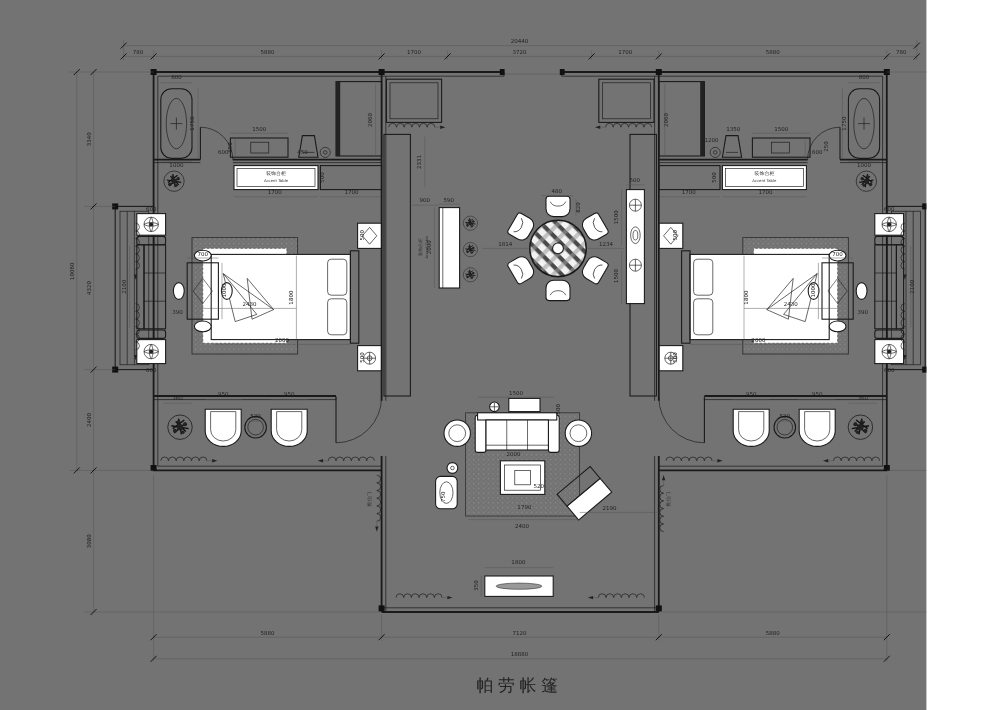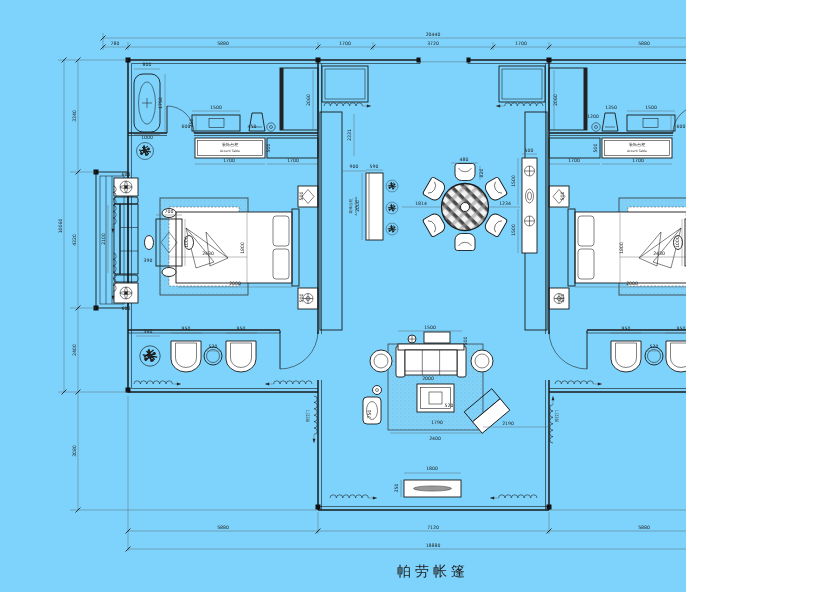--- a/index.html
+++ b/index.html
@@ -1,16 +1,16 @@
 <!DOCTYPE html>
 <html><head>
 <meta charset="utf-8">
 <style>
   html,body{margin:0;padding:0;background:#fff;}
-  .canvas{position:relative;width:686px;height:592px;background:#7dd3fc;overflow:hidden;}
+  .canvas{position:relative;width:772px;height:592px;background:#737373;overflow:hidden;}
   svg{display:block;}
   svg *{vector-effect:none;}
   .w2{stroke:#1a1a1a;stroke-width:1.5;fill:none;}
   .w1{stroke:#1a1a1a;stroke-width:0.6;fill:none;}
   .f{stroke:#1a1a1a;stroke-width:0.9;fill:none;}
   .f2{stroke:#1a1a1a;stroke-width:0.55;fill:none;}
   .fw{stroke:#1a1a1a;stroke-width:0.9;fill:#fff;}
   .thin{stroke:#555;stroke-width:0.4;fill:none;}
   .tick{stroke:#111;stroke-width:0.8;fill:none;}
   .col{fill:#111;stroke:none;}

